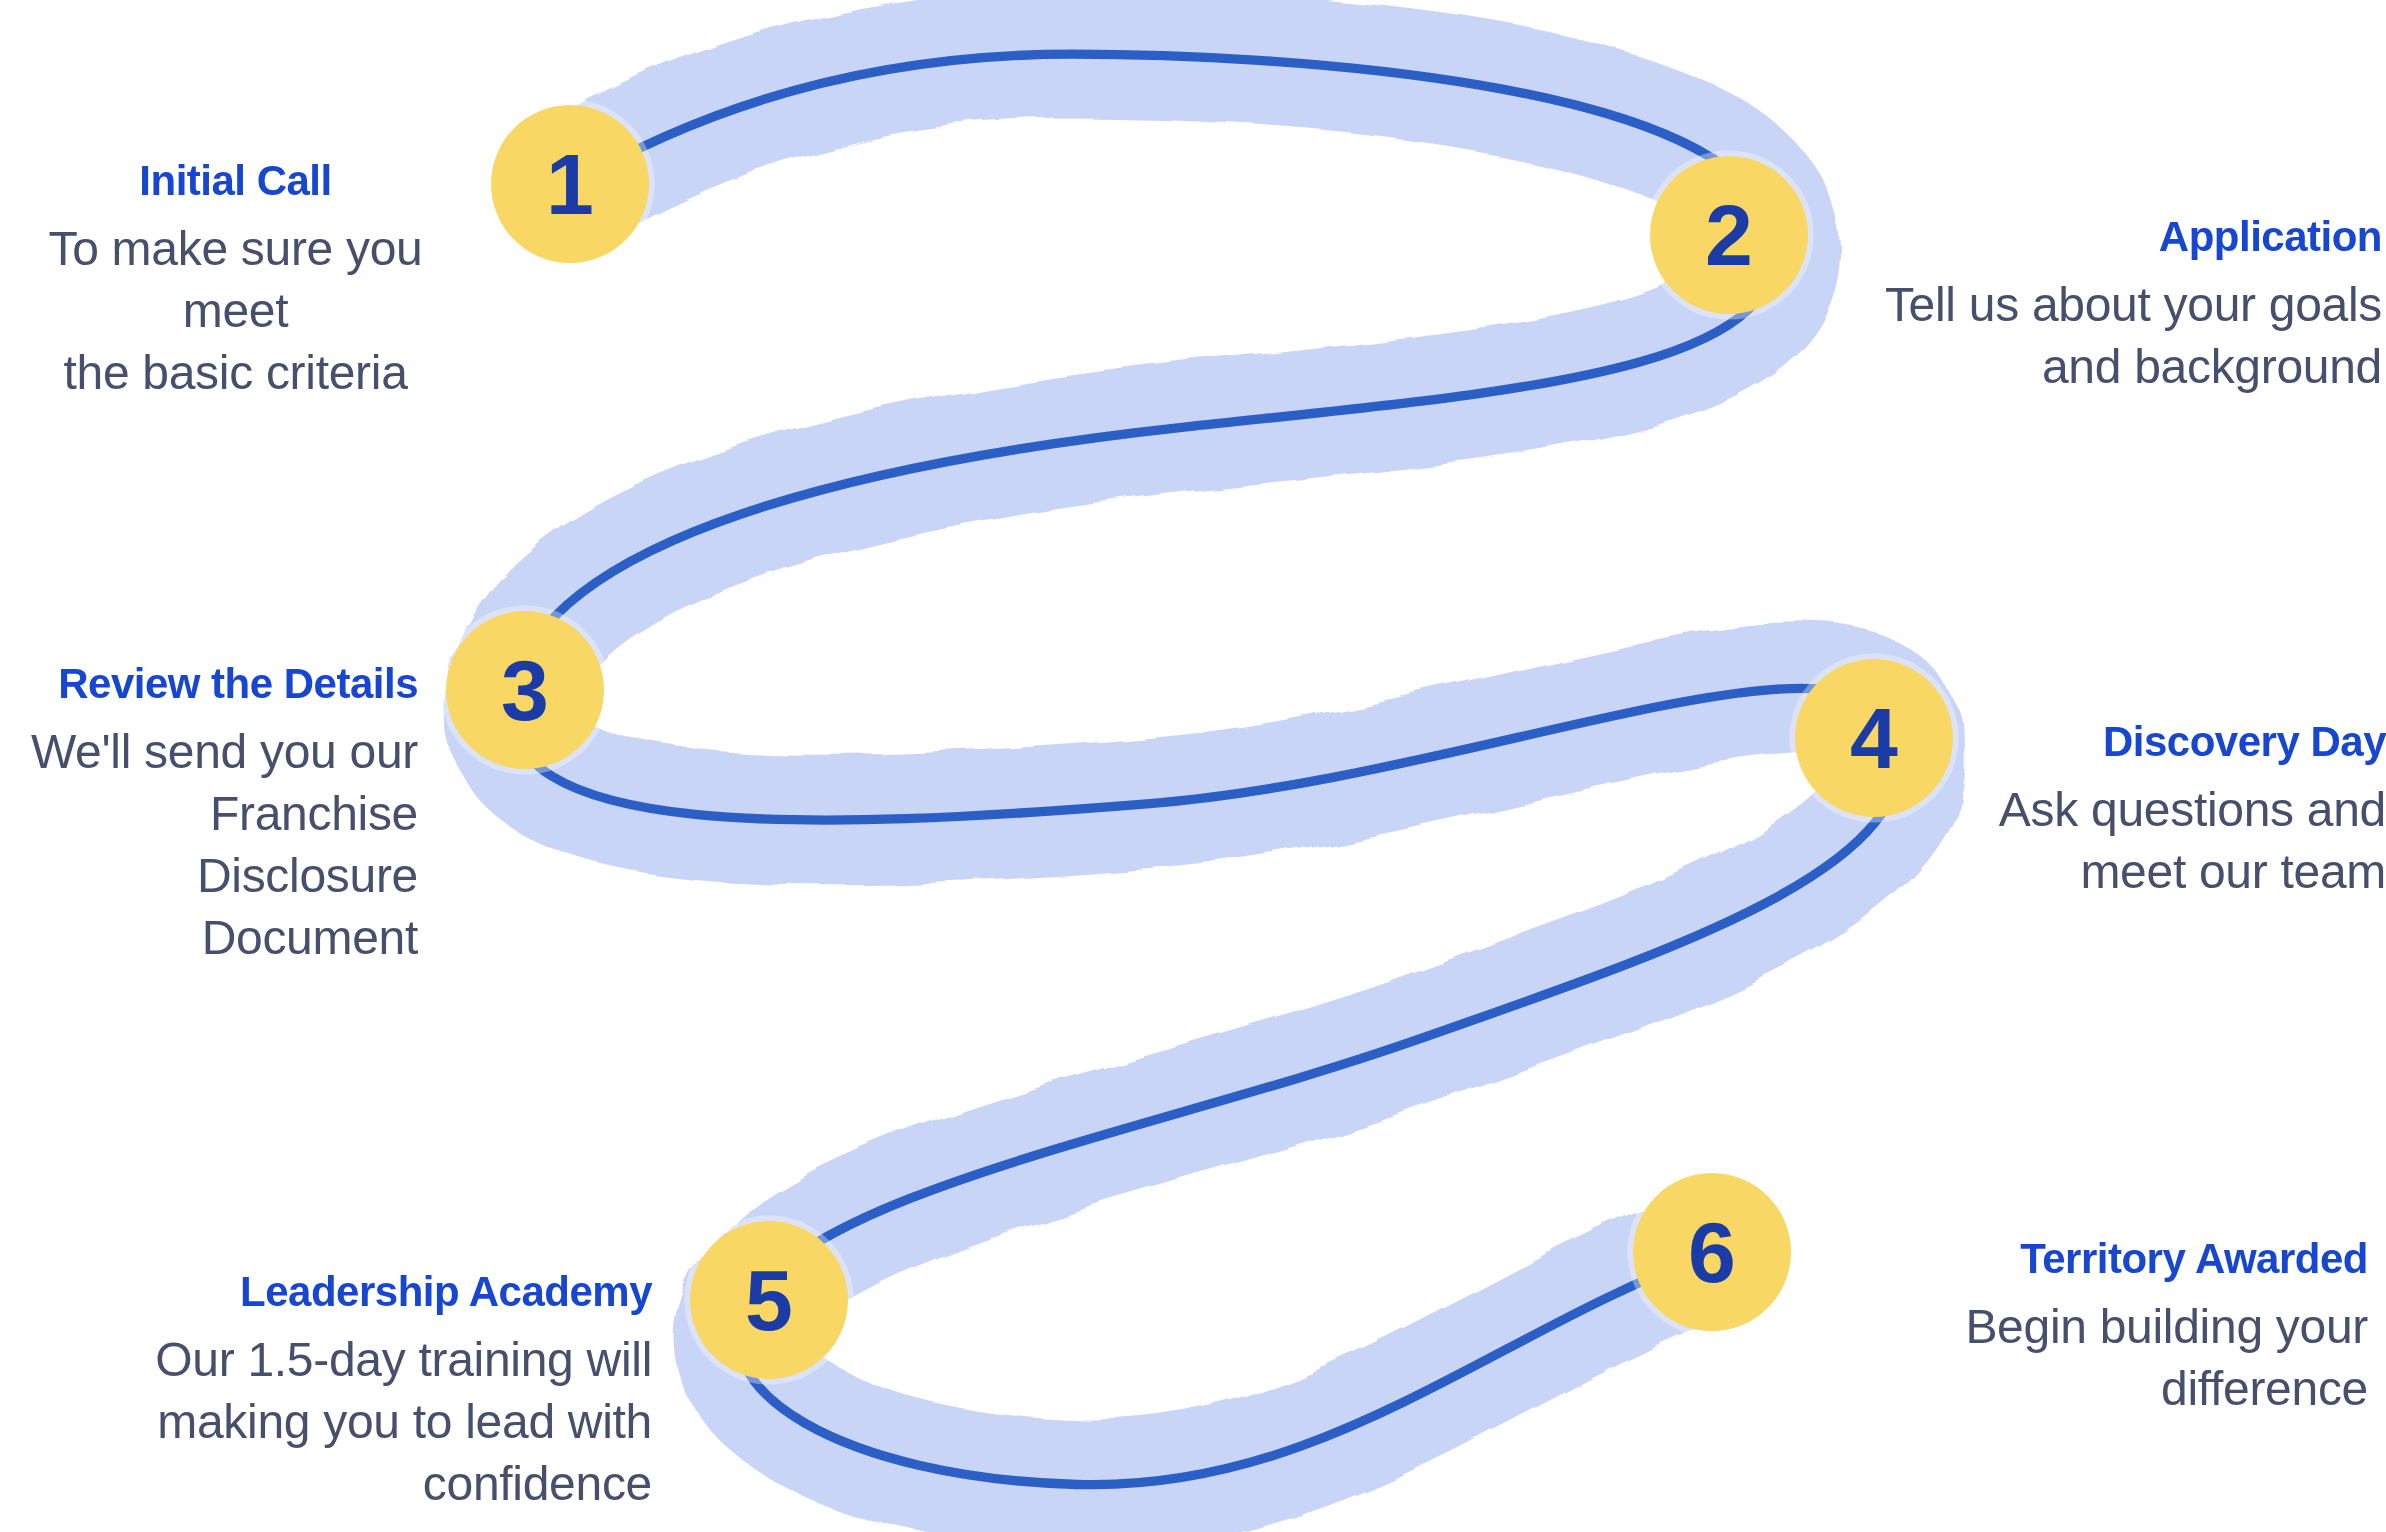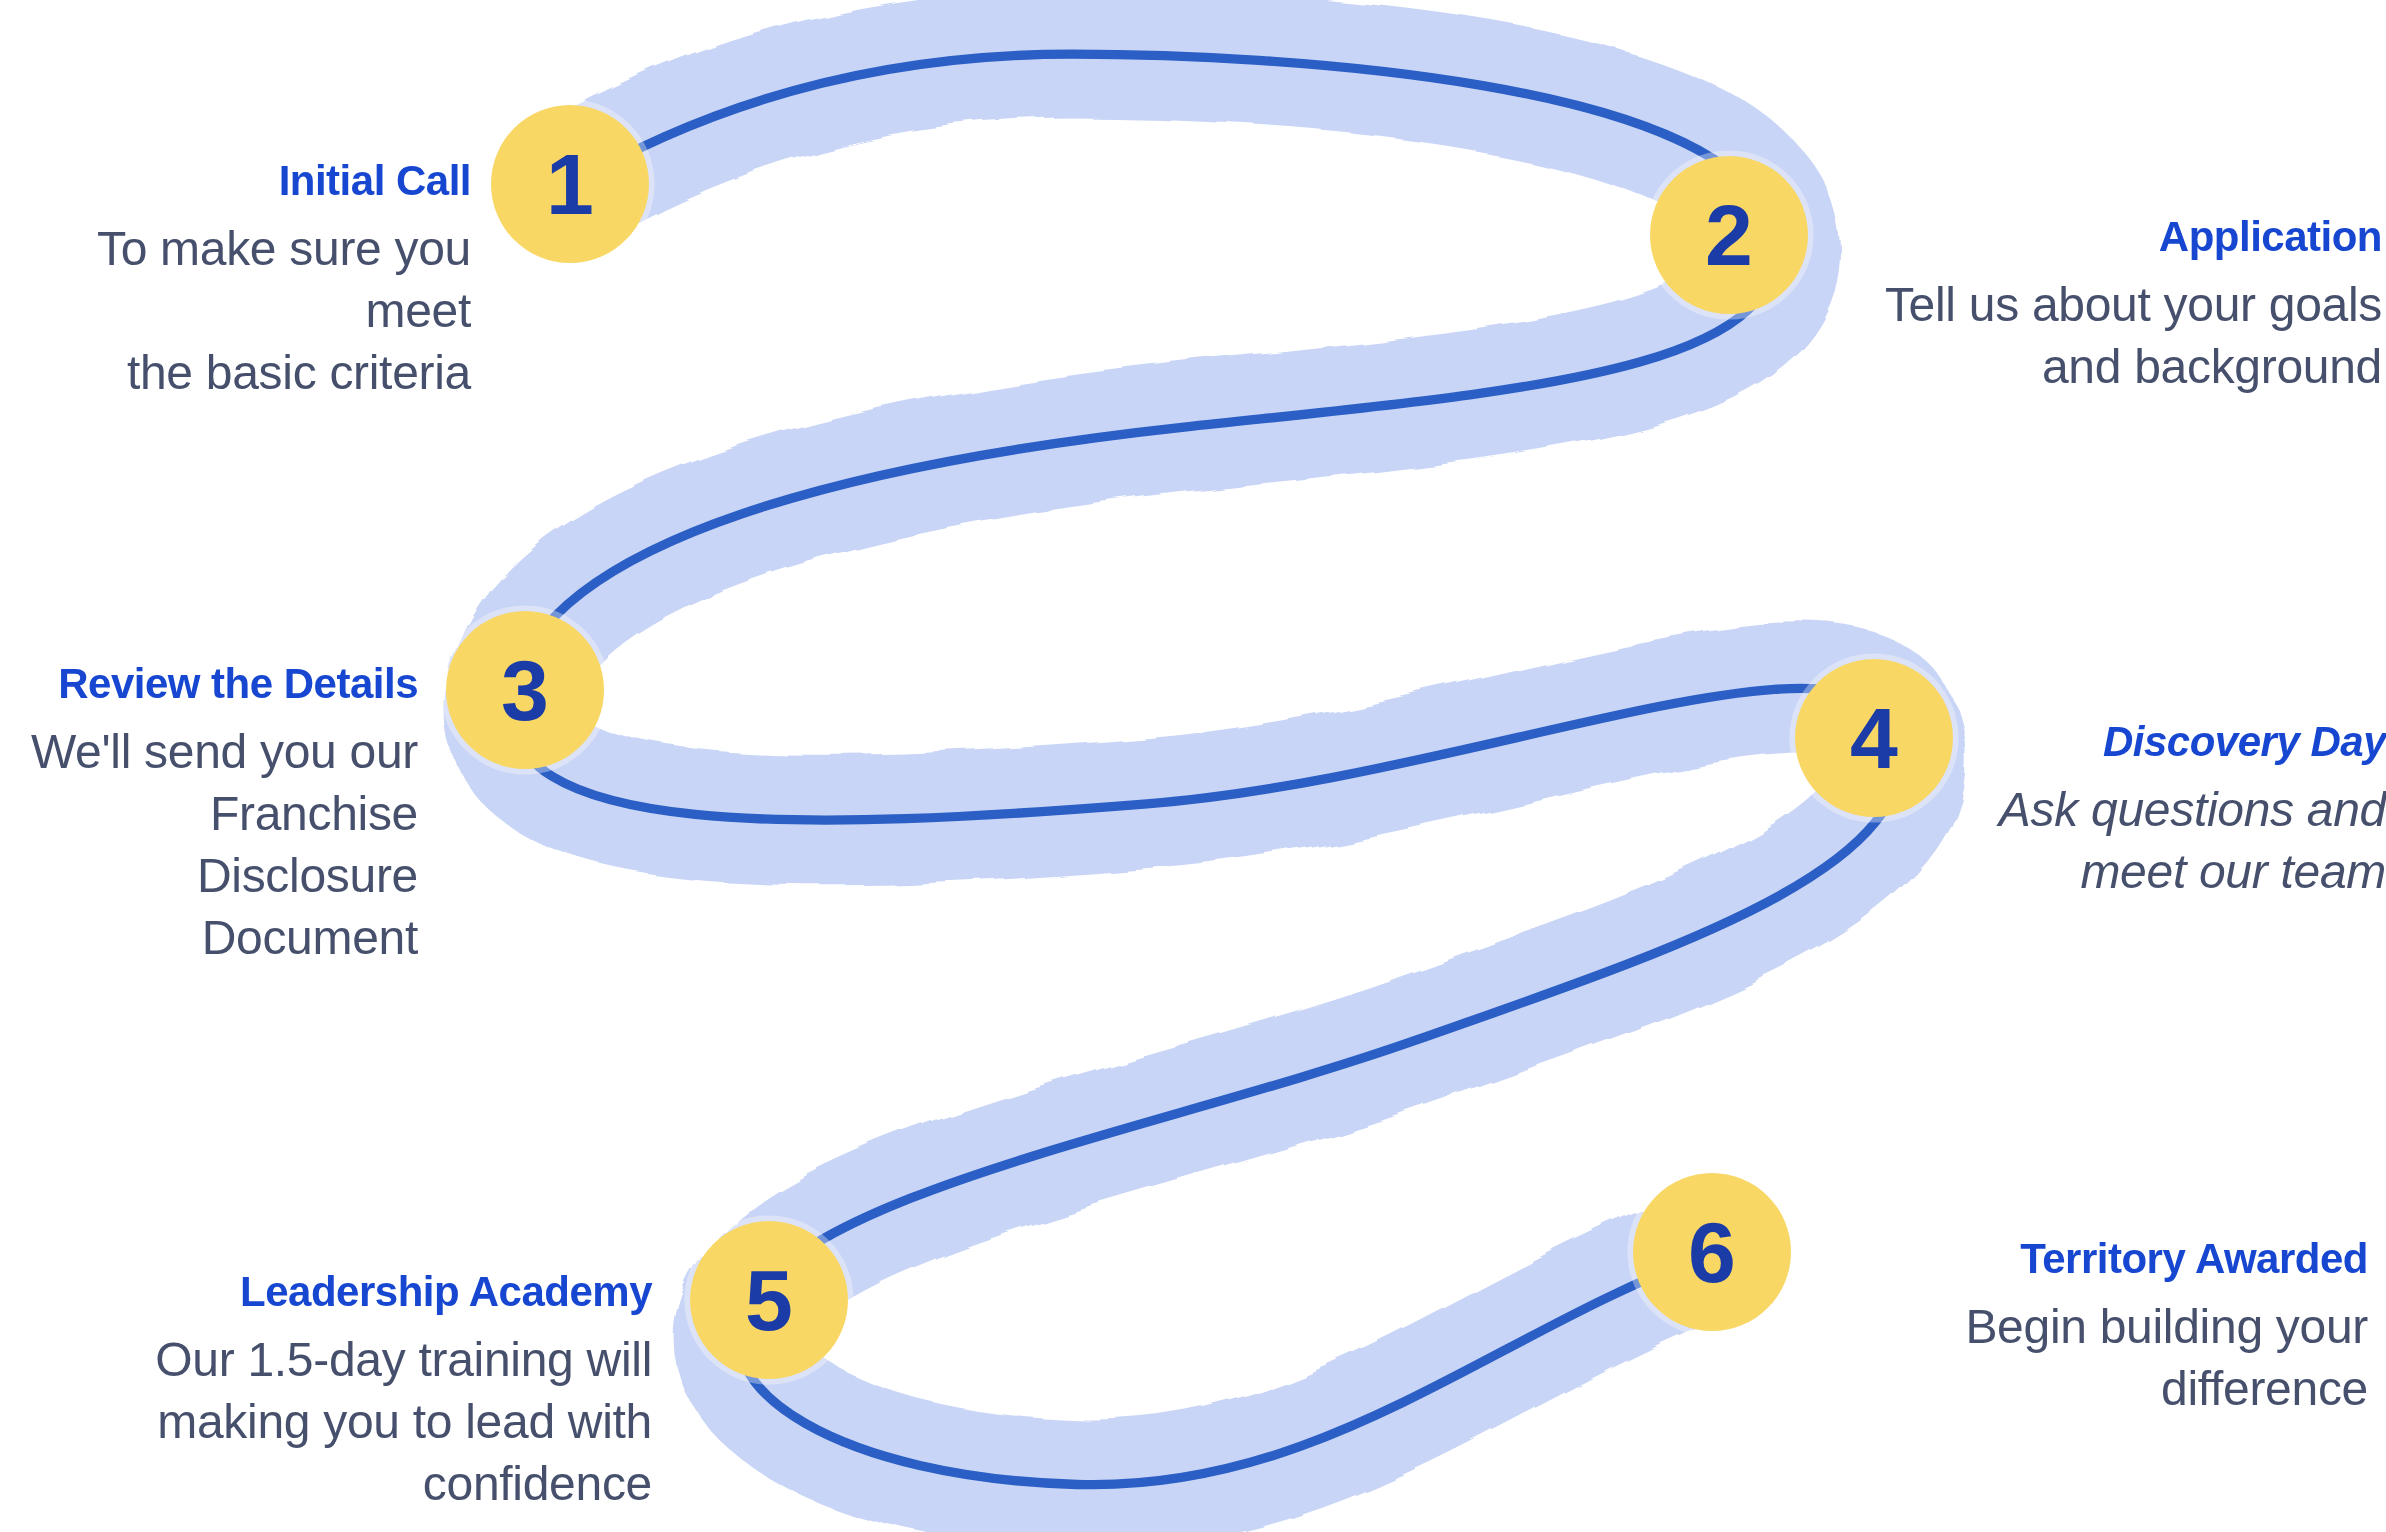--- a/index.html
+++ b/index.html
@@ -93,40 +93,40 @@
   <div class="badge" style="left:1795px;top:659px;">
     <span>4</span>
   </div>
   <div class="badge" style="left:690px;top:1221px;">
     <span>5</span>
   </div>
   <div class="badge" style="left:1633px;top:1173px;">
     <span>6</span>
   </div>
 
-  <div class="label align-right" style="left:0;top:157px;width:471px;">
+  <div class="label align-right" style="left:0;top:157px;width:471px;text-align:center;">
     <div class="step-title">Initial Call</div>
     <div class="step-line">To make sure you meet</div>
     <div class="step-line">the basic criteria</div>
   </div>
 
   <div class="label align-left" style="left:1832px;top:213px;width:550px;">
     <div class="step-title">Application</div>
     <div class="step-line">Tell us about your goals</div>
     <div class="step-line">and background</div>
   </div>
 
   <div class="label align-right" style="left:0;top:660px;width:418px;text-align:right;">
     <div class="step-title">Review the Details</div>
     <div class="step-line">We'll send you our</div>
     <div class="step-line">Franchise Disclosure</div>
     <div class="step-line">Document</div>
   </div>
 
-  <div class="label align-left" style="left:1976px;top:718px;width:410px;font-style:italic;">
+  <div class="label align-left" style="left:1976px;top:718px;width:410px;">
     <div class="step-title">Discovery Day</div>
     <div class="step-line">Ask questions and</div>
     <div class="step-line">meet our team</div>
   </div>
 
   <div class="label align-right" style="left:93px;top:1268px;width:559px;">
     <div class="step-title">Leadership Academy</div>
     <div class="step-line">Our 1.5-day training will</div>
     <div class="step-line">making you to lead with</div>
     <div class="step-line">confidence</div>

